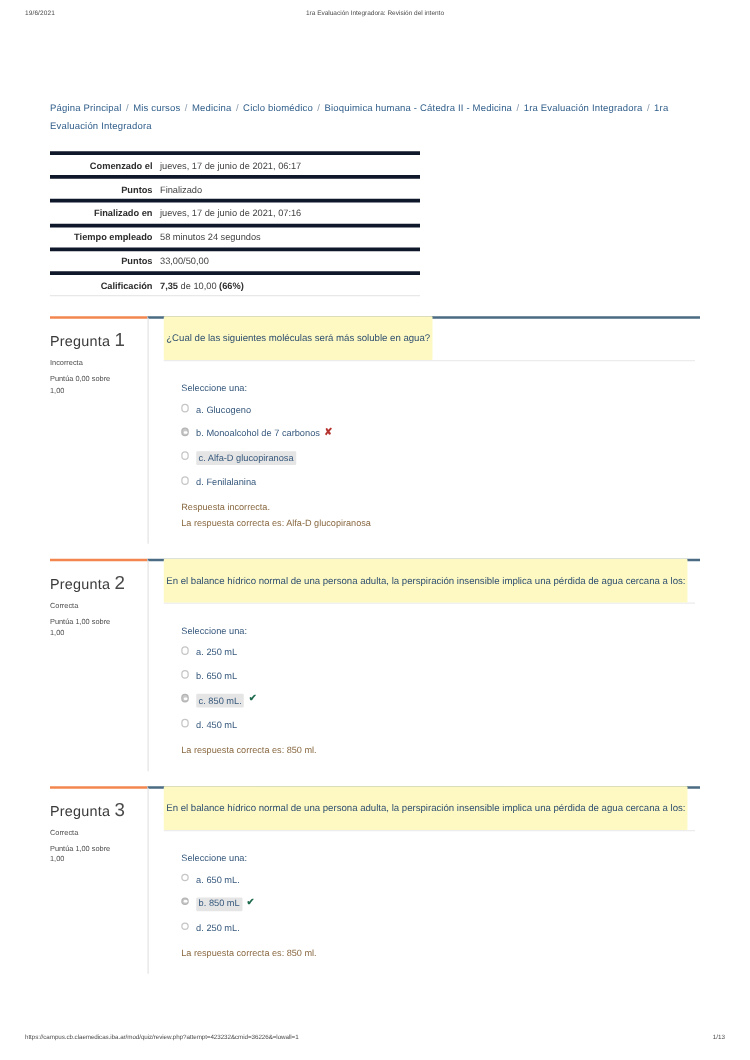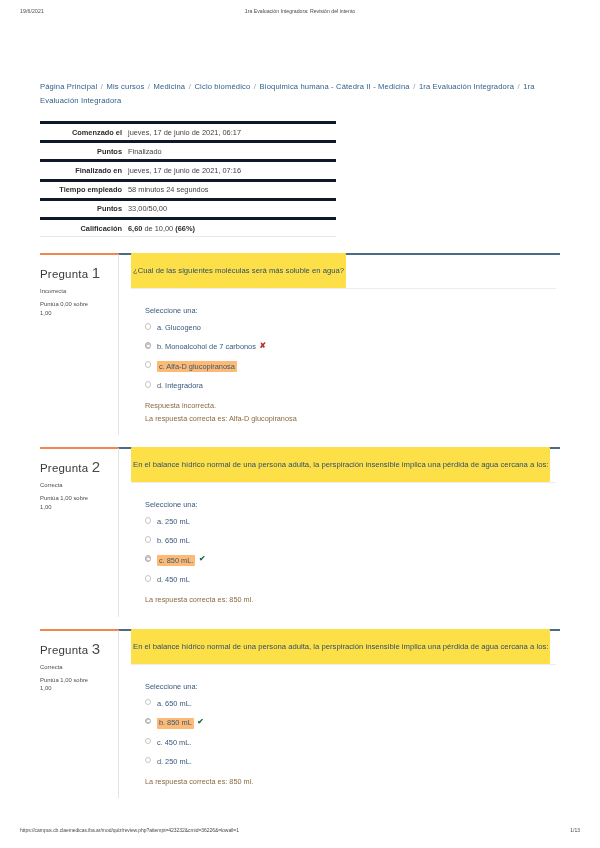--- a/index.html
+++ b/index.html
@@ -142,21 +142,21 @@
     padding: 9px 4px 10px 12px;
     min-width: 0;
   }
   .q-text {
     font-size: 7.7px;
     line-height: 13px;
     color: #2f4f6f;
     margin-bottom: 11px;
   }
   .q-text .hl {
-    background: #fde047;
+    background: #fef9c3;
     padding: 13px 2px;
     border-radius: 1px;
     margin-top: 24px;
   }
   .q-divider {
     border-top: 1px solid #ececec;
     margin: 0 0 17px 0;
   }
 
   .q-prompt {
@@ -195,21 +195,21 @@
   .radio.checked::after {
     content: "";
     position: absolute;
     left: 1.4px; top: 1.4px;
     width: 2.4px; height: 2.4px;
     border-radius: 50%;
     background: #ffffff;
   }
   .ans-text { white-space: nowrap; }
   .ans-text.hl-correct {
-    background: #fdba74;
+    background: #e5e5e5;
     padding: 0.5px 2px;
     border-radius: 1px;
   }
   .mark-icon {
     margin-left: 3.5px;
     font-size: 7.8px;
     line-height: 7.8px;
     font-weight: bold;
   }
   .mark-icon.wrong { color: #b5332e; }
@@ -255,21 +255,21 @@
         <tr>
           <th>Tiempo empleado</th>
           <td>58 minutos 24 segundos</td>
         </tr>
         <tr>
           <th>Puntos</th>
           <td>33,00/50,00</td>
         </tr>
         <tr>
           <th>Calificación</th>
-          <td><span class="grade-main">6,60</span><span> de 10,00 </span><span class="grade-pct">(66%)</span></td>
+          <td><span class="grade-main">7,35</span><span> de 10,00 </span><span class="grade-pct">(66%)</span></td>
         </tr>
       </tbody>
   </table>
 
   <div id="questions-container">
       <div class="question">
         <div class="q-info">
           <div class="q-num"><span>Pregunta </span><span class="q-num-digit">1</span></div>
           <div class="q-state">Incorrecta</div>
           <div class="q-mark">Puntúa 0,00 sobre 1,00</div>
@@ -287,21 +287,21 @@
               <span class="radio checked"></span>
               <span class="ans-text">b. Monoalcohol de 7 carbonos</span>
               <span class="mark-icon wrong">✘</span>
             </li>
             <li class="answer">
               <span class="radio"></span>
               <span class="ans-text hl-correct">c. Alfa-D glucopiranosa</span>
             </li>
             <li class="answer">
               <span class="radio"></span>
-              <span class="ans-text">d. Integradora</span>
+              <span class="ans-text">d. Fenilalanina</span>
             </li>
           </ul>
           <div class="feedback">
             <div class="fb-line incorrect-note">Respuesta incorrecta.</div>
             <div class="fb-line">La respuesta correcta es: Alfa-D glucopiranosa</div>
           </div>
         </div>
       </div>
       <div class="question">
         <div class="q-info">
@@ -352,24 +352,20 @@
               <span class="radio"></span>
               <span class="ans-text">a. 650 mL.</span>
             </li>
             <li class="answer">
               <span class="radio checked"></span>
               <span class="ans-text hl-correct">b. 850 mL</span>
               <span class="mark-icon right">✔</span>
             </li>
             <li class="answer">
               <span class="radio"></span>
-              <span class="ans-text">c. 450 mL.</span>
-            </li>
-            <li class="answer">
-              <span class="radio"></span>
               <span class="ans-text">d. 250 mL.</span>
             </li>
           </ul>
           <div class="feedback">
             <div class="fb-line">La respuesta correcta es: 850 ml.</div>
           </div>
         </div>
       </div>
     </div>
 

